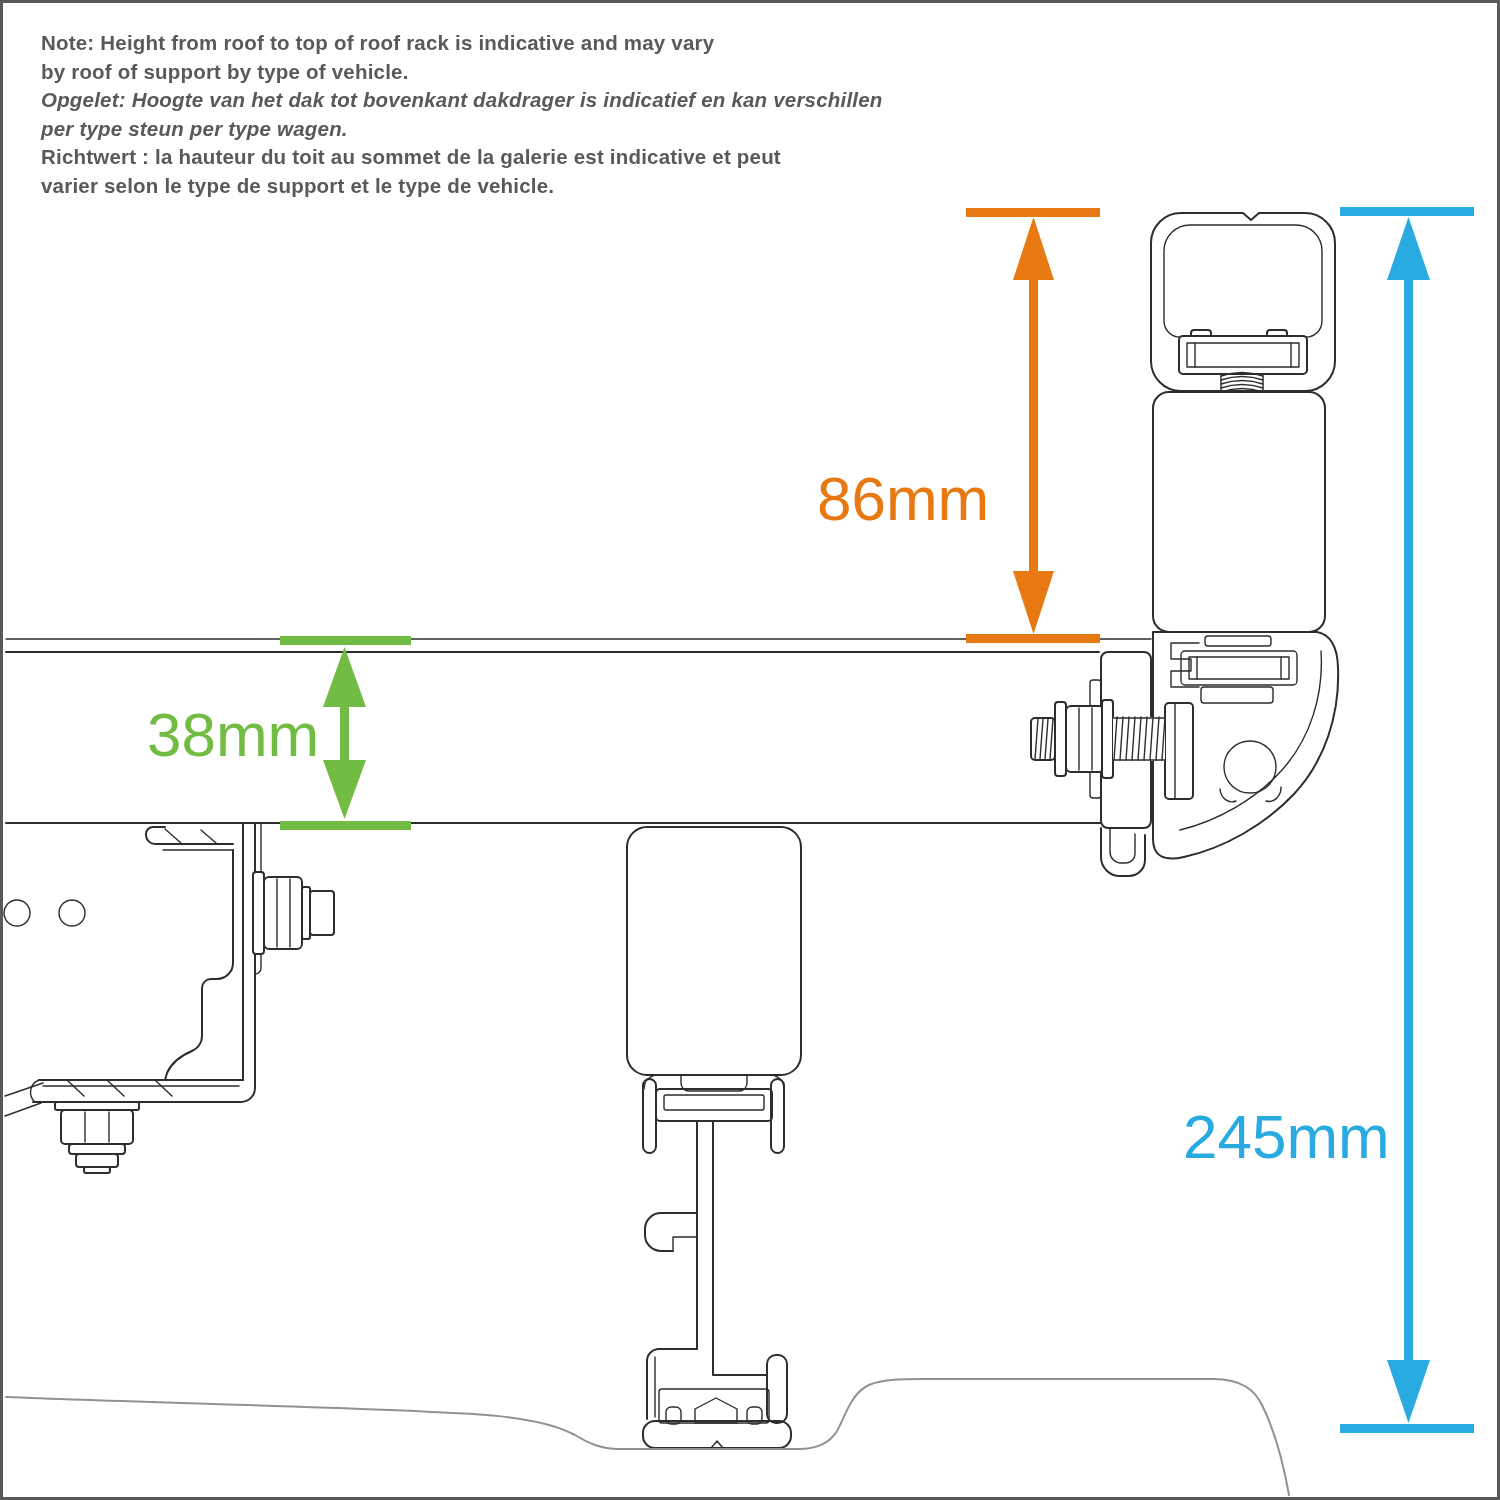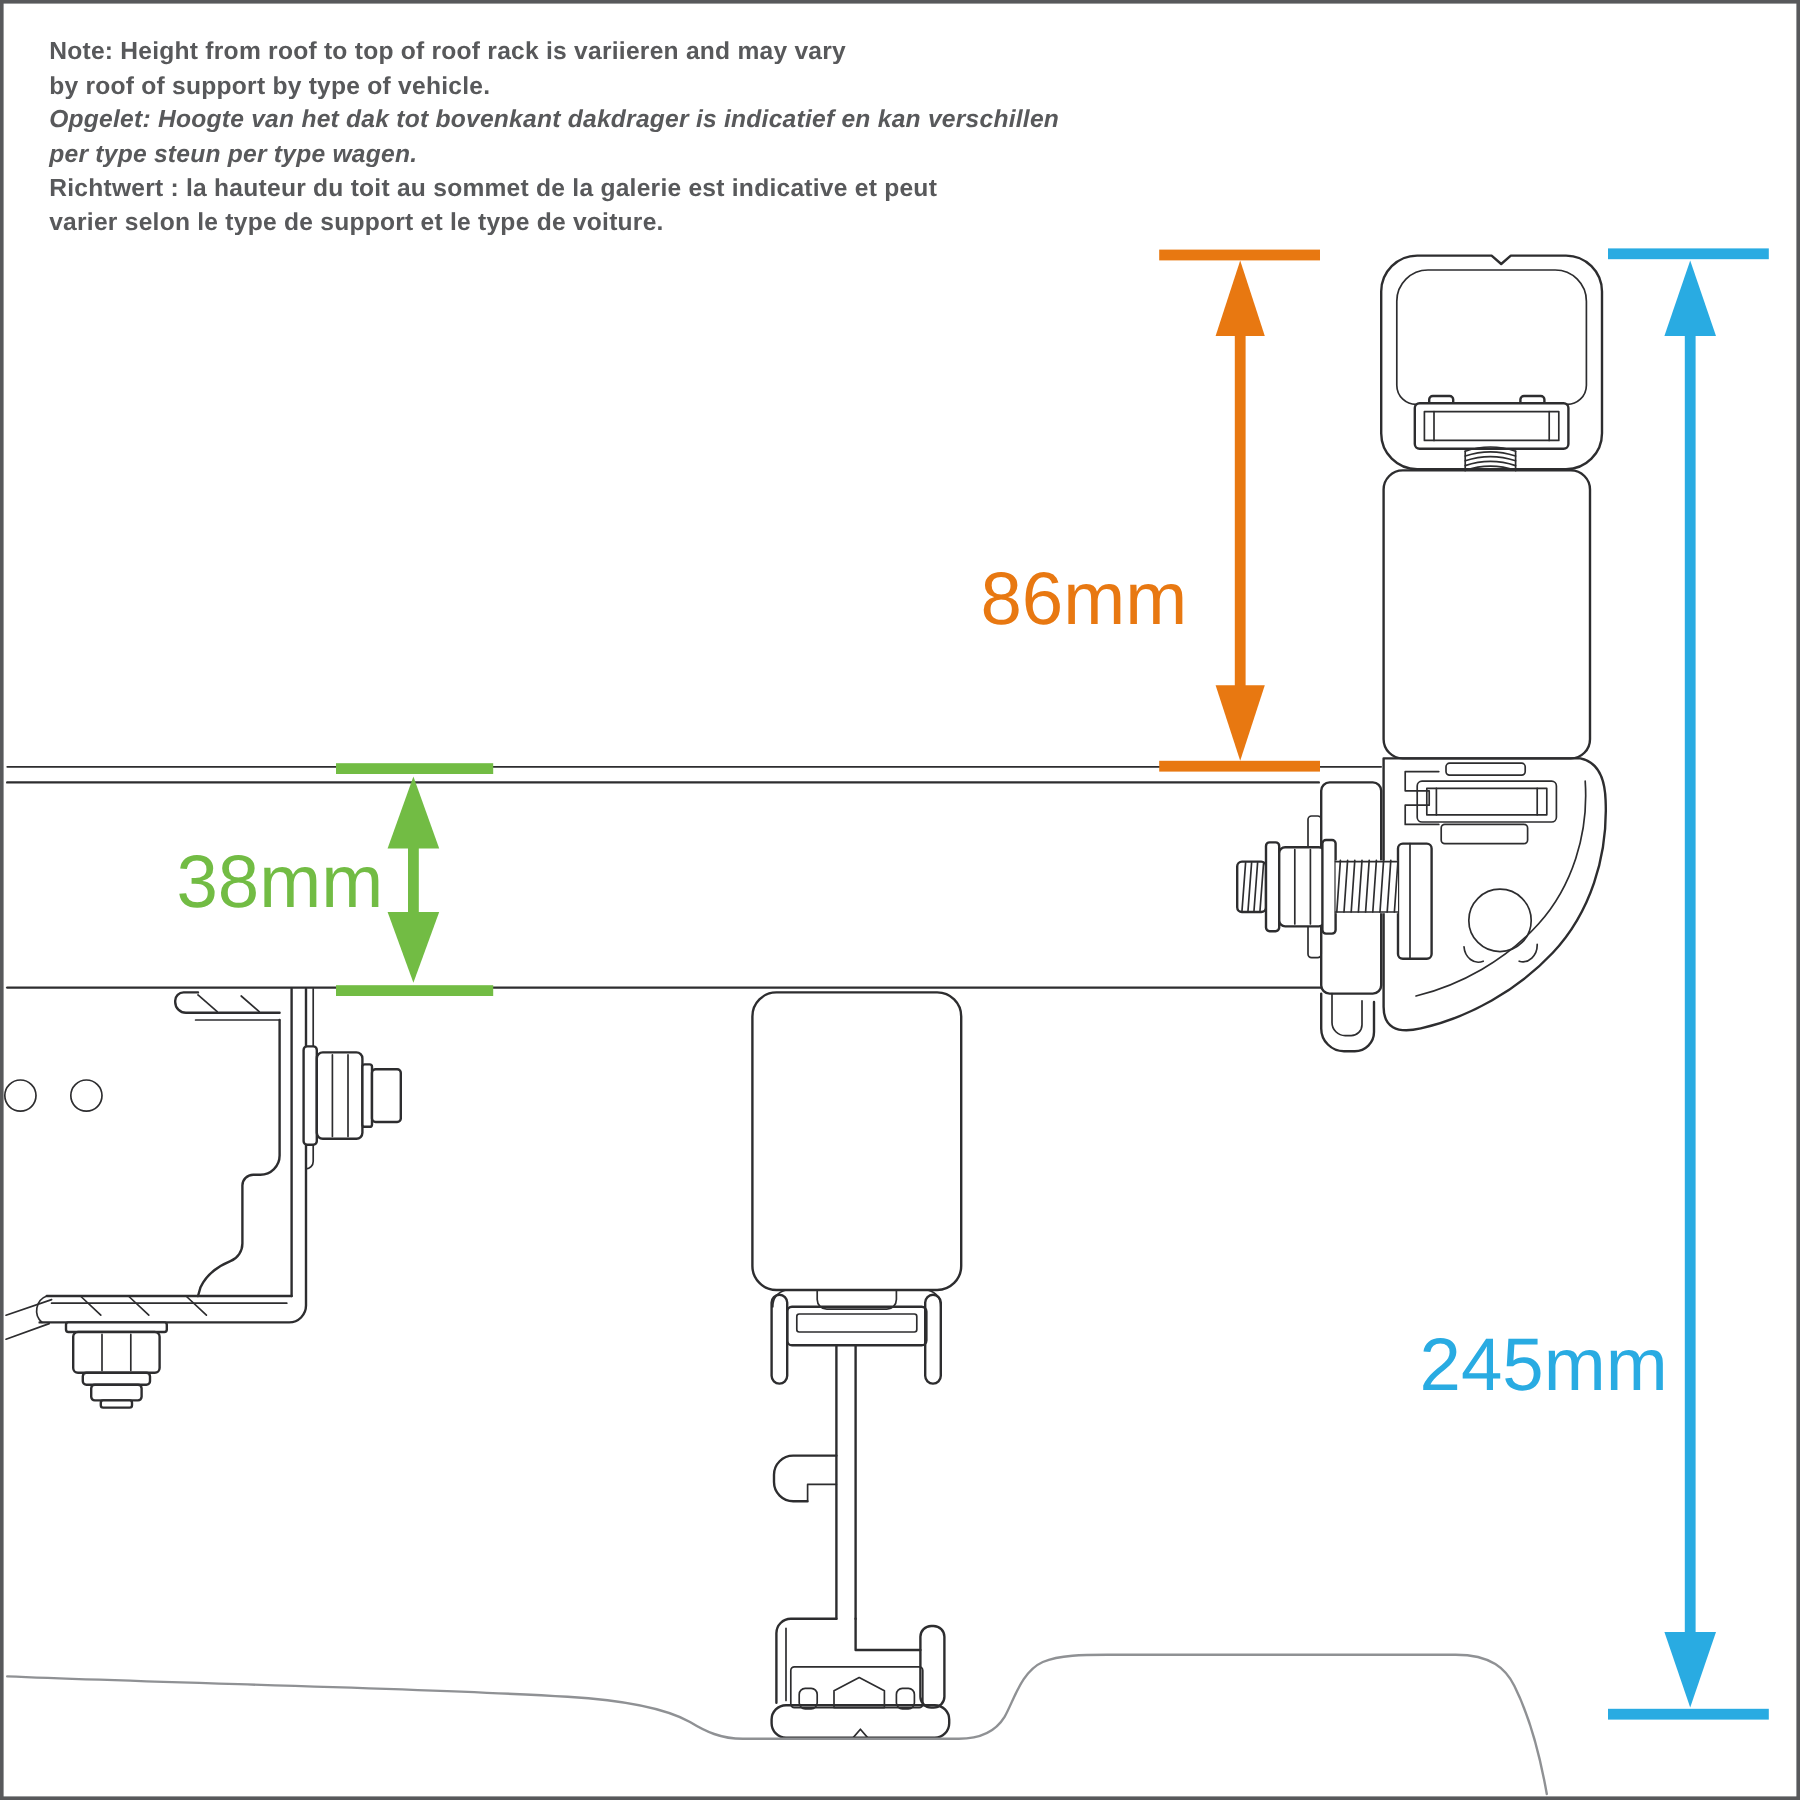--- a/index.html
+++ b/index.html
@@ -20,26 +20,26 @@
   .ln-fill{fill:#ffffff;stroke:#2d2d2f;stroke-width:2;stroke-linejoin:round;}
   .roof{fill:none;stroke:#8f9194;stroke-width:2;stroke-linecap:round;}
   .dim-label{font-family:"Liberation Sans", sans-serif;font-size:62px;font-weight:400;}
 </style>
 </head>
 <body>
 
 <div class="canvas">
 
   <div class="notes">
-    <div class="n-line">Note: Height from roof to top of roof rack is variieren and may vary</div>
+    <div class="n-line">Note: Height from roof to top of roof rack is indicative and may vary</div>
     <div class="n-line">by roof of support by type of vehicle.</div>
     <div class="n-line n-italic">Opgelet: Hoogte van het dak tot bovenkant dakdrager is indicatief en kan verschillen</div>
     <div class="n-line n-italic">per type steun per type wagen.</div>
     <div class="n-line">Richtwert : la hauteur du toit au sommet de la galerie est indicative et peut</div>
-    <div class="n-line">varier selon le type de support et le type de voiture.</div>
+    <div class="n-line">varier selon le type de support et le type de vehicle.</div>
   </div>
 
   <svg class="diagram-svg" width="1500" height="1500" viewBox="0 0 1500 1500">
 
     <g>
       <path class="ln-thin" d="M3,636 H1148"></path>
       <path class="ln" d="M3,649 H1096"></path>
       <path class="ln" d="M3,820 H1098"></path>
       <rect class="ln" x="1098" y="649" width="50" height="176" rx="7"></rect>
       <rect class="ln-thin" x="1087" y="677" width="11" height="118" rx="3"></rect>

